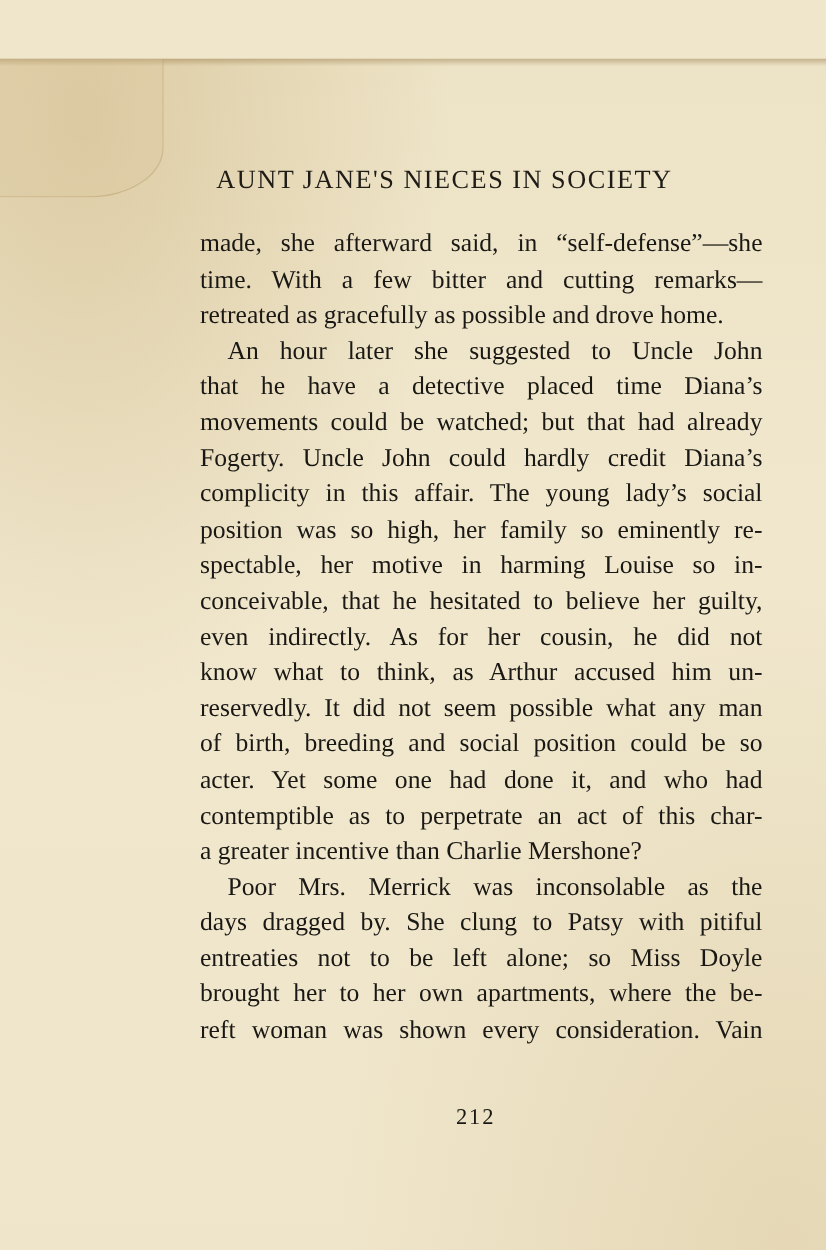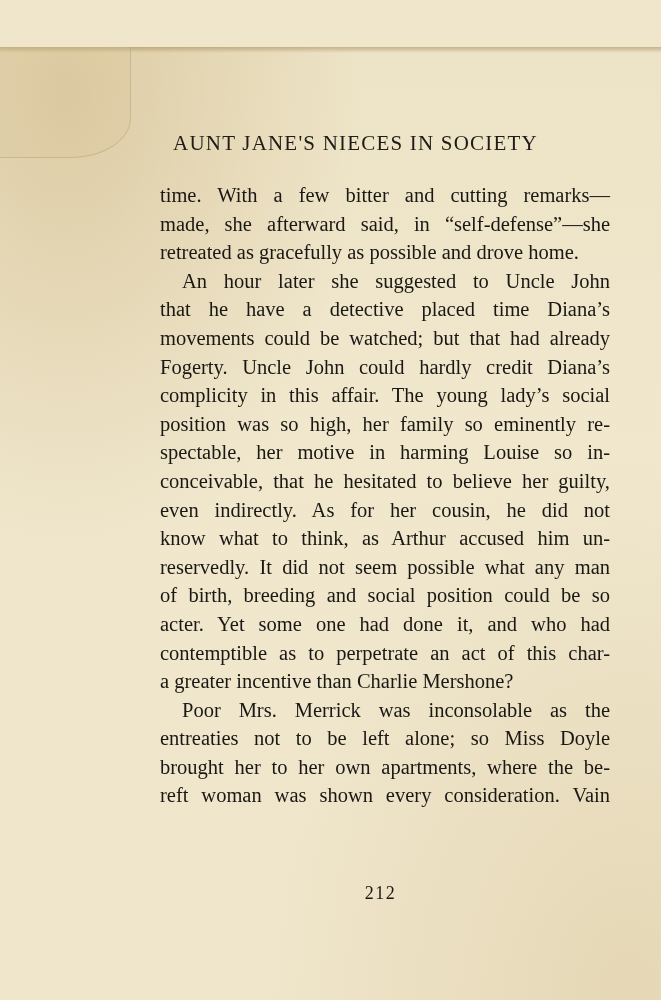--- a/index.html
+++ b/index.html
@@ -93,38 +93,39 @@
 </head>
 <body>
 
 <div class="page">
   <div class="top-edge"></div>
   <div class="stain"></div>
 
   <div class="running-head">AUNT JANE'S NIECES IN SOCIETY</div>
 
   <div class="text-block" id="text-block">
+      <div class="line">made, she afterward said, in “self-defense”—she</div>
       <div class="line">time.  With a few bitter and cutting remarks—</div>
-      <div class="line">made, she afterward said, in “self-defense”—she</div>
       <div class="line last">retreated as gracefully as possible and drove home.</div>
       <div class="line indent">An hour later she suggested to Uncle John</div>
       <div class="line">that he have a detective placed time Diana’s</div>
       <div class="line">movements could be watched; but that had already</div>
       <div class="line">Fogerty.  Uncle John could hardly credit Diana’s</div>
       <div class="line">complicity in this affair.  The young lady’s social</div>
       <div class="line">position was so high, her family so eminently re-</div>
       <div class="line">spectable, her motive in harming Louise so in-</div>
       <div class="line">conceivable, that he hesitated to believe her guilty,</div>
       <div class="line">even indirectly.  As for her cousin, he did not</div>
       <div class="line">know what to think, as Arthur accused him un-</div>
       <div class="line">reservedly.  It did not seem possible what any man</div>
       <div class="line">of birth, breeding and social position could be so</div>
       <div class="line">acter.  Yet some one had done it, and who had</div>
       <div class="line">contemptible as to perpetrate an act of this char-</div>
       <div class="line last">a greater incentive than Charlie Mershone?</div>
       <div class="line indent">Poor Mrs. Merrick was inconsolable as the</div>
+      <div class="line">days dragged by.  She clung to Patsy with pitiful</div>
       <div class="line">entreaties not to be left alone; so Miss Doyle</div>
       <div class="line">brought her to her own apartments, where the be-</div>
       <div class="line">reft woman was shown every consideration.  Vain</div>
     </div>
 
   <div class="folio">212</div>
 </div>
 
 </body></html>

